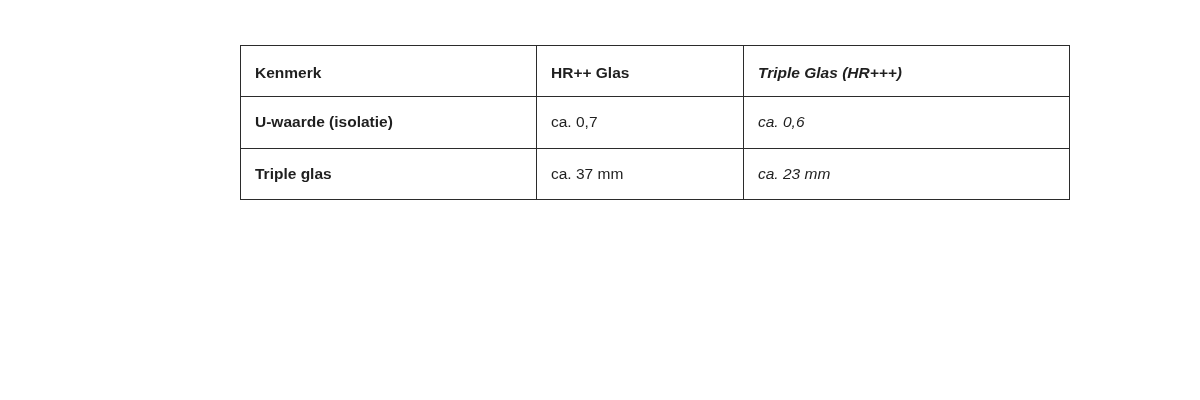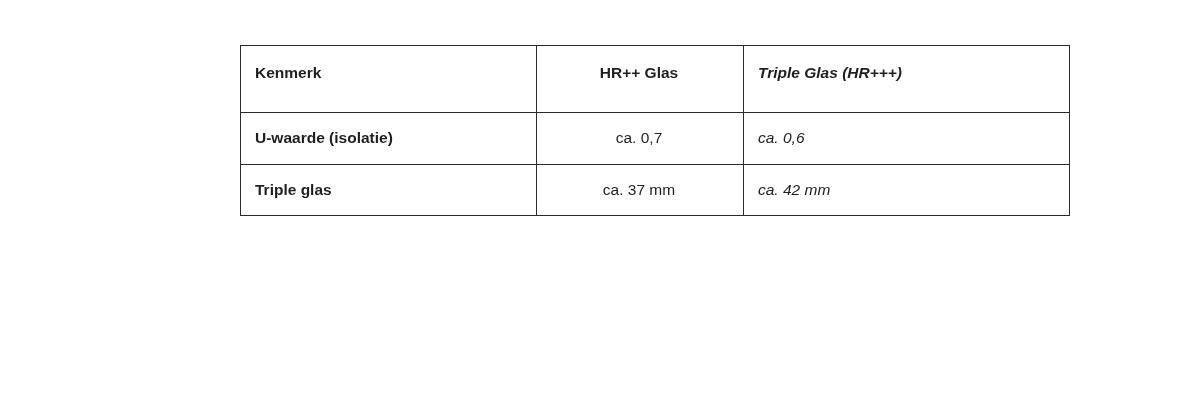--- a/index.html
+++ b/index.html
@@ -33,30 +33,30 @@
   }
   table.comparison td {
     border: 1.5px solid #2b2b2b;
     padding: 14px 16px 14px 14px;
     vertical-align: top;
     font-size: 15.5px;
     line-height: 1.45;
     color: #1f1f1f;
   }
   table.comparison td.col-0 { width: 265px; }
-  table.comparison td.col-1 { width: 176px; text-align: center; }
+  table.comparison td.col-1 { width: 176px; }
   table.comparison td.col-2 { width: 295px; font-style: italic; }
 
   tr.header-row td,
   td.label-cell {
     font-weight: bold;
   }
   tr.header-row td {
     padding-top: 16px;
-    padding-bottom: 28px;
+    padding-bottom: 12px;
   }
   .tall-cell {
     height: 48px;
   }
 </style>
 </head>
 <body>
 
 <div class="page">
   <div class="table-wrap">
@@ -71,19 +71,19 @@
         <tr>
           <td class="col-0 label-cell">U-waarde (isolatie)</td>
           <td class="col-1">ca. 0,7</td>
           <td class="col-2">ca. 0,6</td>
         </tr>
 
 
         <tr>
           <td class="col-0 label-cell">Triple glas</td>
           <td class="col-1">ca. 37 mm</td>
-          <td class="col-2">ca. 42 mm</td>
+          <td class="col-2">ca. 23 mm</td>
         </tr>
 
       </tbody>
     </table>
   </div>
 </div>
 
 </body></html>

